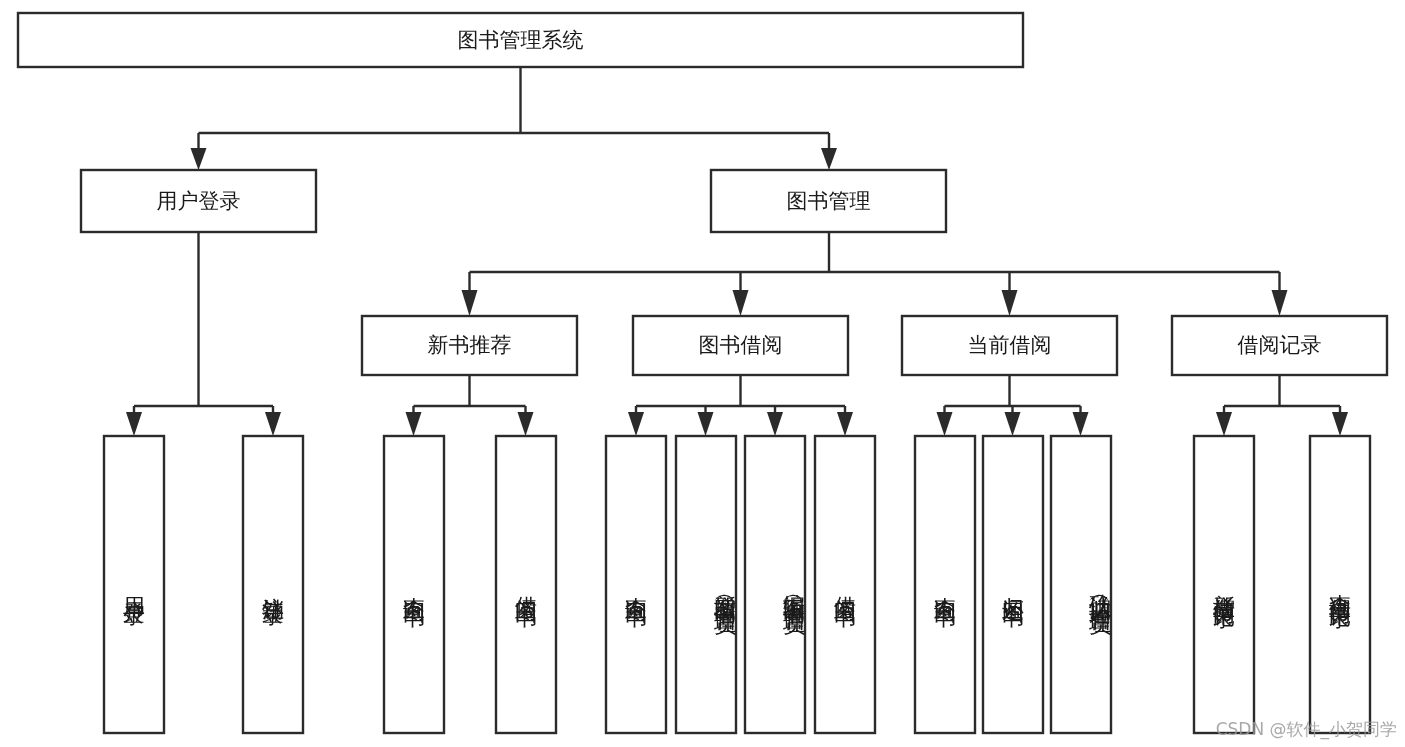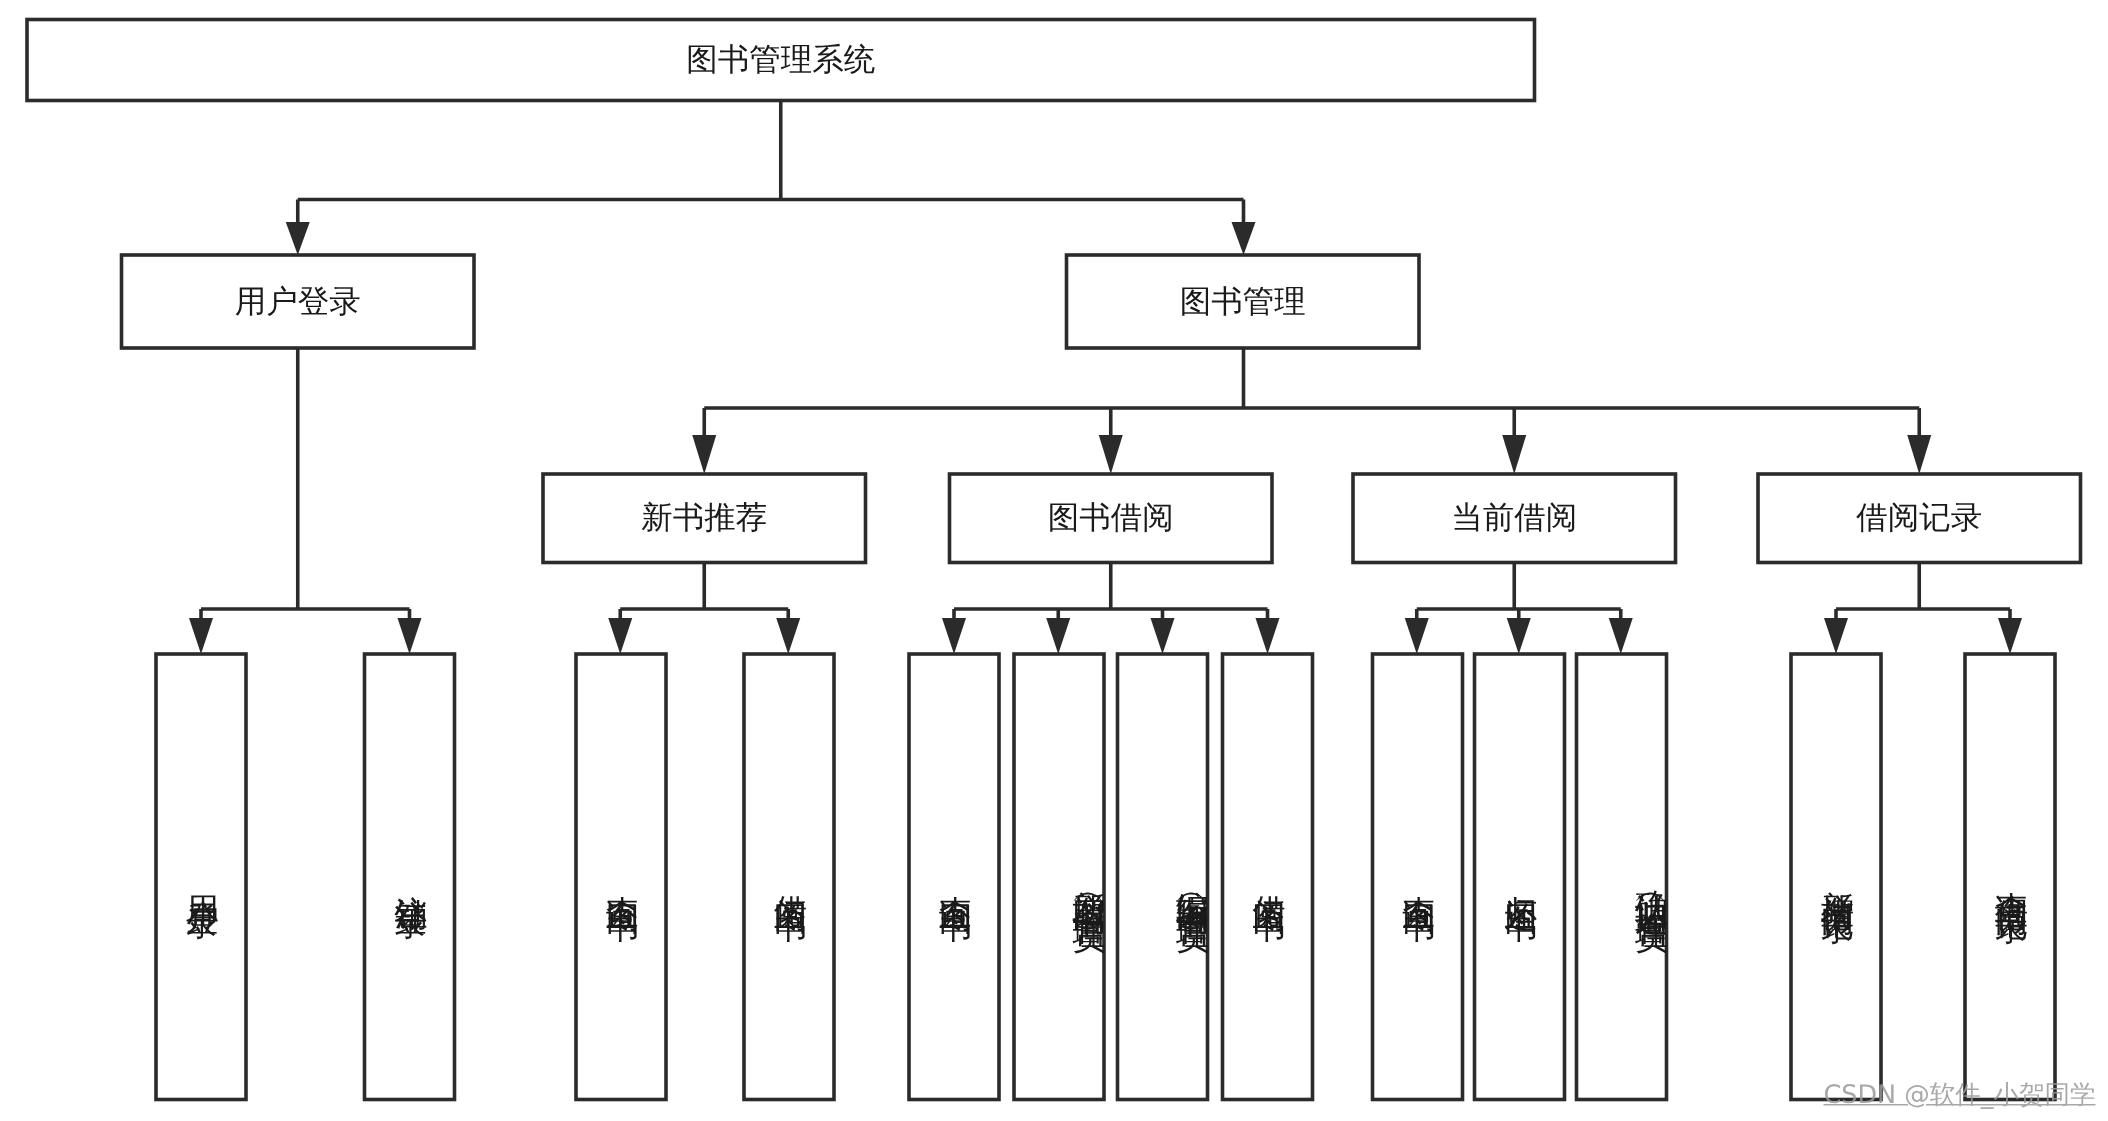--- a/index.html
+++ b/index.html
@@ -66,21 +66,20 @@
   }
   .watermark {
     position: absolute;
     right: 8px;
     bottom: 6px;
     font-family: "DejaVu Sans", "Liberation Sans", sans-serif;
     font-size: 17px;
     color: #9a9a9a;
     opacity: 0.85;
     white-space: nowrap;
-    text-decoration: underline;
   }
 </style>
 </head>
 <body>
 
 <div id="diagram-root">
 
   <svg id="hierarchy-svg" viewBox="0 0 1405 747">
 
     <g>

